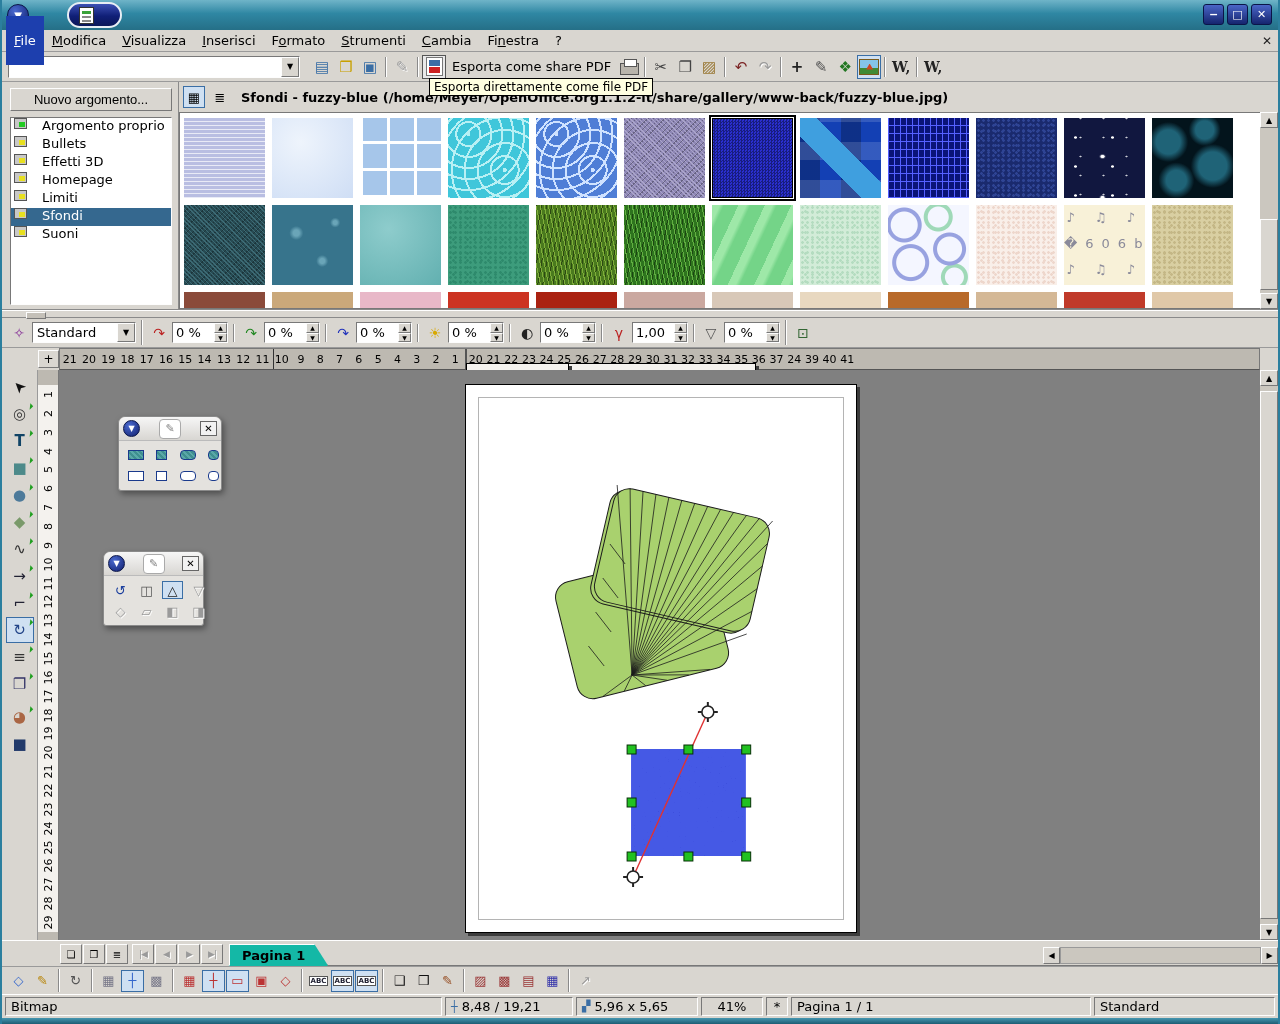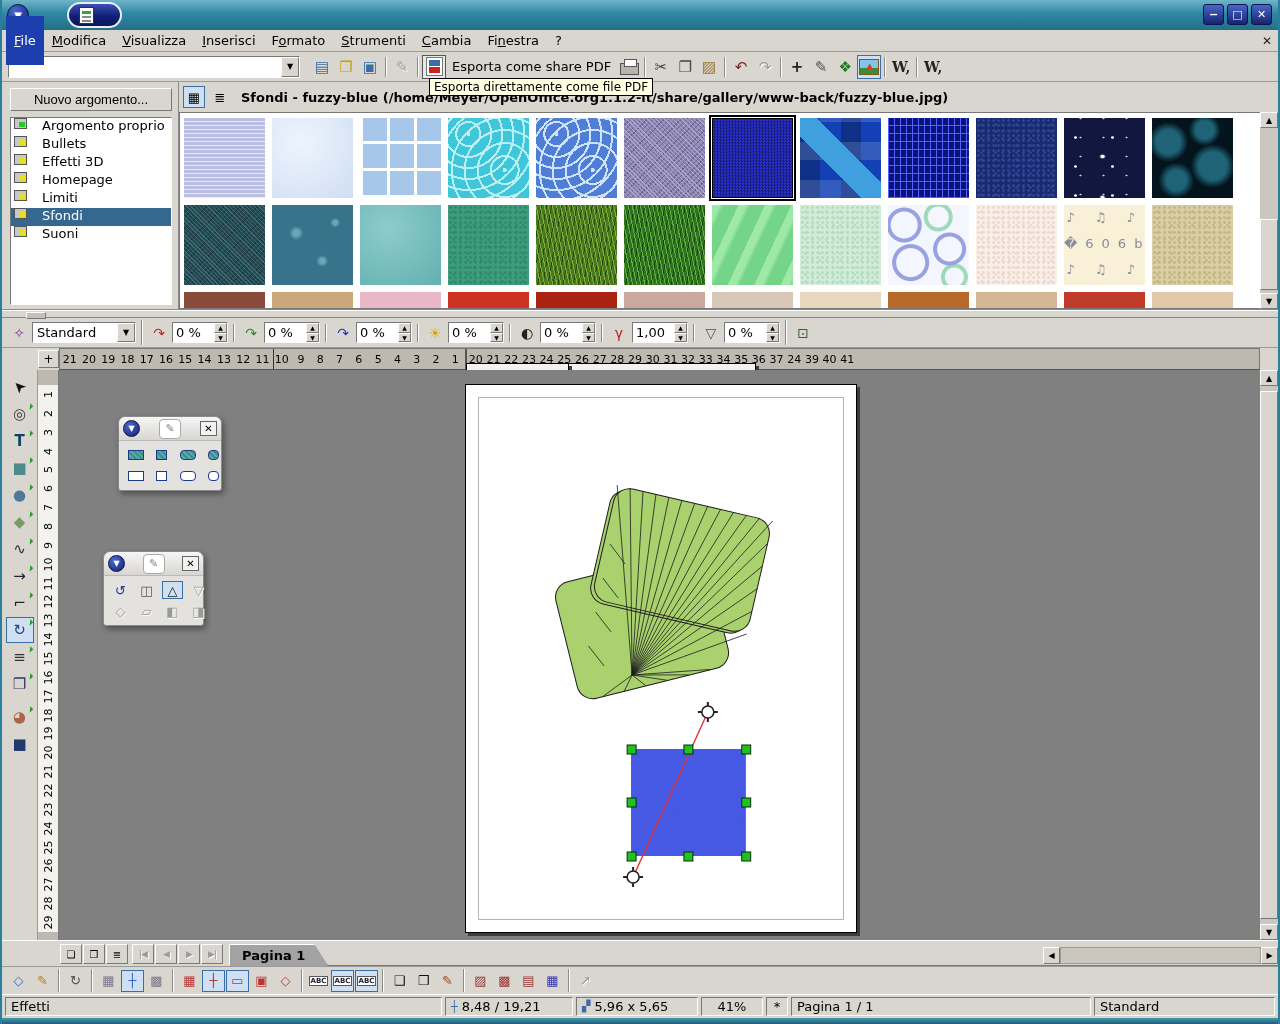--- a/index.html
+++ b/index.html
@@ -128,21 +128,21 @@
   .shape{border:1px solid #1a3a8c;background:repeating-linear-gradient(45deg,#3f8f8f 0 2px,#5aa8a8 2px 4px)}
   .shape.outline{background:#fff}
   .shape.rect{width:16px;height:10px}.shape.square{width:11px;height:10px}
   .shape.round{border-radius:4px}
 
   
   .tabrow{height:26px;background:#d9d6d0;border-top:1px solid #fff;display:flex;align-items:flex-end;flex:none;position:relative}
   .tr-blank{width:58px;flex:none;align-self:stretch}
   .tr-btn{width:22px;height:20px;margin-bottom:2px;font-size:10px}
   .tr-nav{font-size:9px;letter-spacing:-1px}
-  .pagetab{height:22px;padding:0 22px 0 12px;background:#a3a3a3;border:1px solid;border-color:#fff #787878 transparent #fff;clip-path:polygon(0 0,calc(100% - 14px) 0,100% 100%,0 100%);display:flex;align-items:center;font-weight:bold;margin-left:6px}
+  .pagetab{height:22px;padding:0 22px 0 12px;background:#14b8a6;border:1px solid;border-color:#fff #787878 transparent #fff;clip-path:polygon(0 0,calc(100% - 14px) 0,100% 100%,0 100%);display:flex;align-items:center;font-weight:bold;margin-left:6px}
   .tabfill{flex:1;align-self:stretch;border-bottom:1px solid #787878}
   .hscroll{position:absolute;right:0;bottom:2px;width:235px;height:17px;display:flex;background:#cbc7bf}
   .hscroll .sbtn{width:17px;height:17px;font-size:8px}
   .hscroll .track{flex:1;background:#cbc7bf;border:1px solid #999}
 
   
   .optbar{height:28px;background:#d9d6d0;border-top:1px solid #9a9a9a;display:flex;align-items:center;padding:0 5px;gap:1px;flex:none}
   .obtn{min-width:23px;height:22px;display:flex;align-items:center;justify-content:center;font-size:13px;border:1px solid transparent}
   .obtn .abc{font-size:7px;font-weight:bold;border:1px solid #555;padding:0 1px;background:#fff;color:#223}
 
@@ -855,21 +855,21 @@
       <div class="obtn" style="color: rgb(153, 51, 51);">▨</div>
       <div class="obtn" style="color: rgb(153, 51, 51);">▩</div>
       <div class="obtn" style="color: rgb(153, 51, 51);">▤</div>
       <div class="obtn" style="color: rgb(51, 51, 170);">▦</div>
       <div class="sep"></div>
       <div class="obtn disabled" style="color: rgb(153, 153, 153);">↗</div>
     </div>
 
   <div class="statusbar">
     <div class="scell" style="width:437px">
-        <span>Effetti</span>
+        <span>Bitmap</span>
       </div>
     <div class="scell" style="width:128px">
         <span class="ic">┼</span>
         <span>8,48 / 19,21</span>
       </div>
     <div class="scell" style="width:122px">
         <span class="ic">▞</span>
         <span>5,96 x 5,65</span>
       </div>
     <div class="scell" style="width:62px;justify-content:center">

